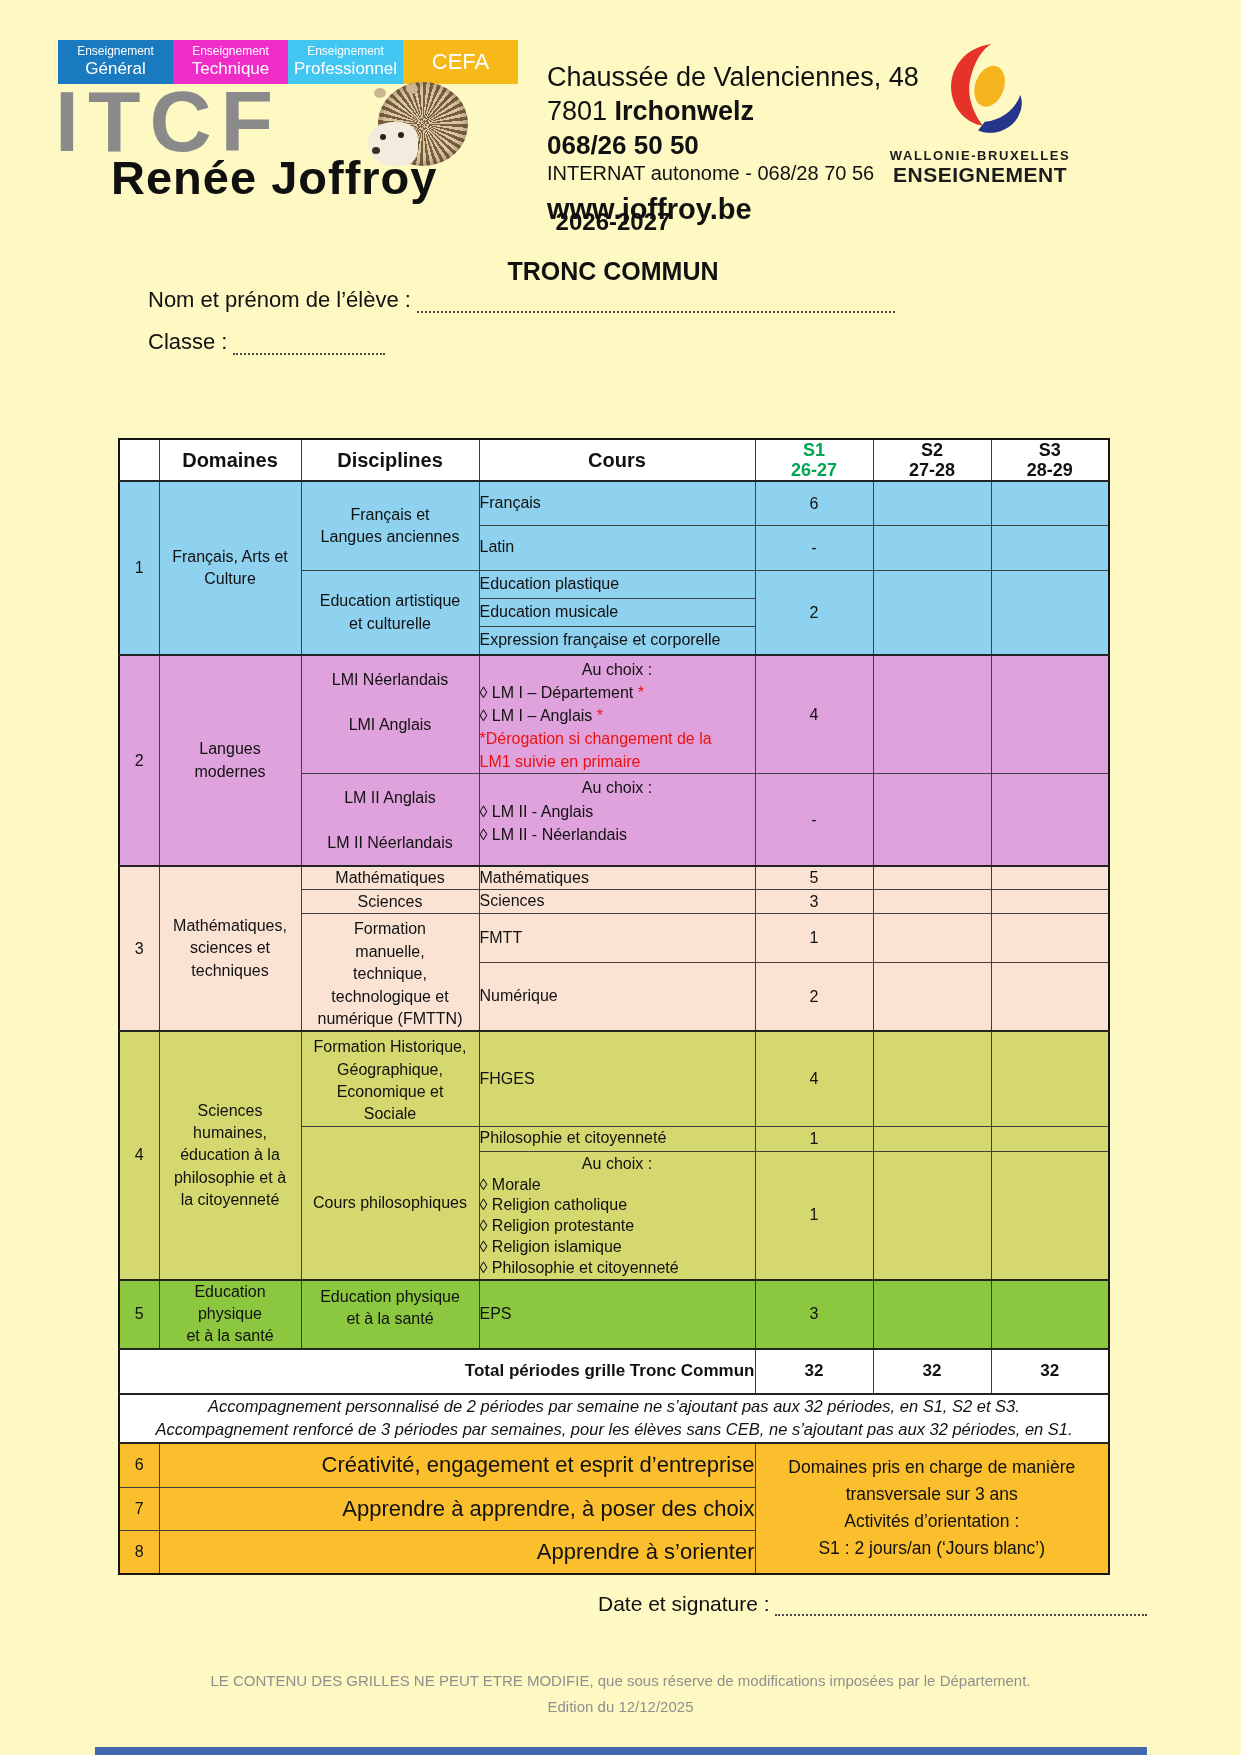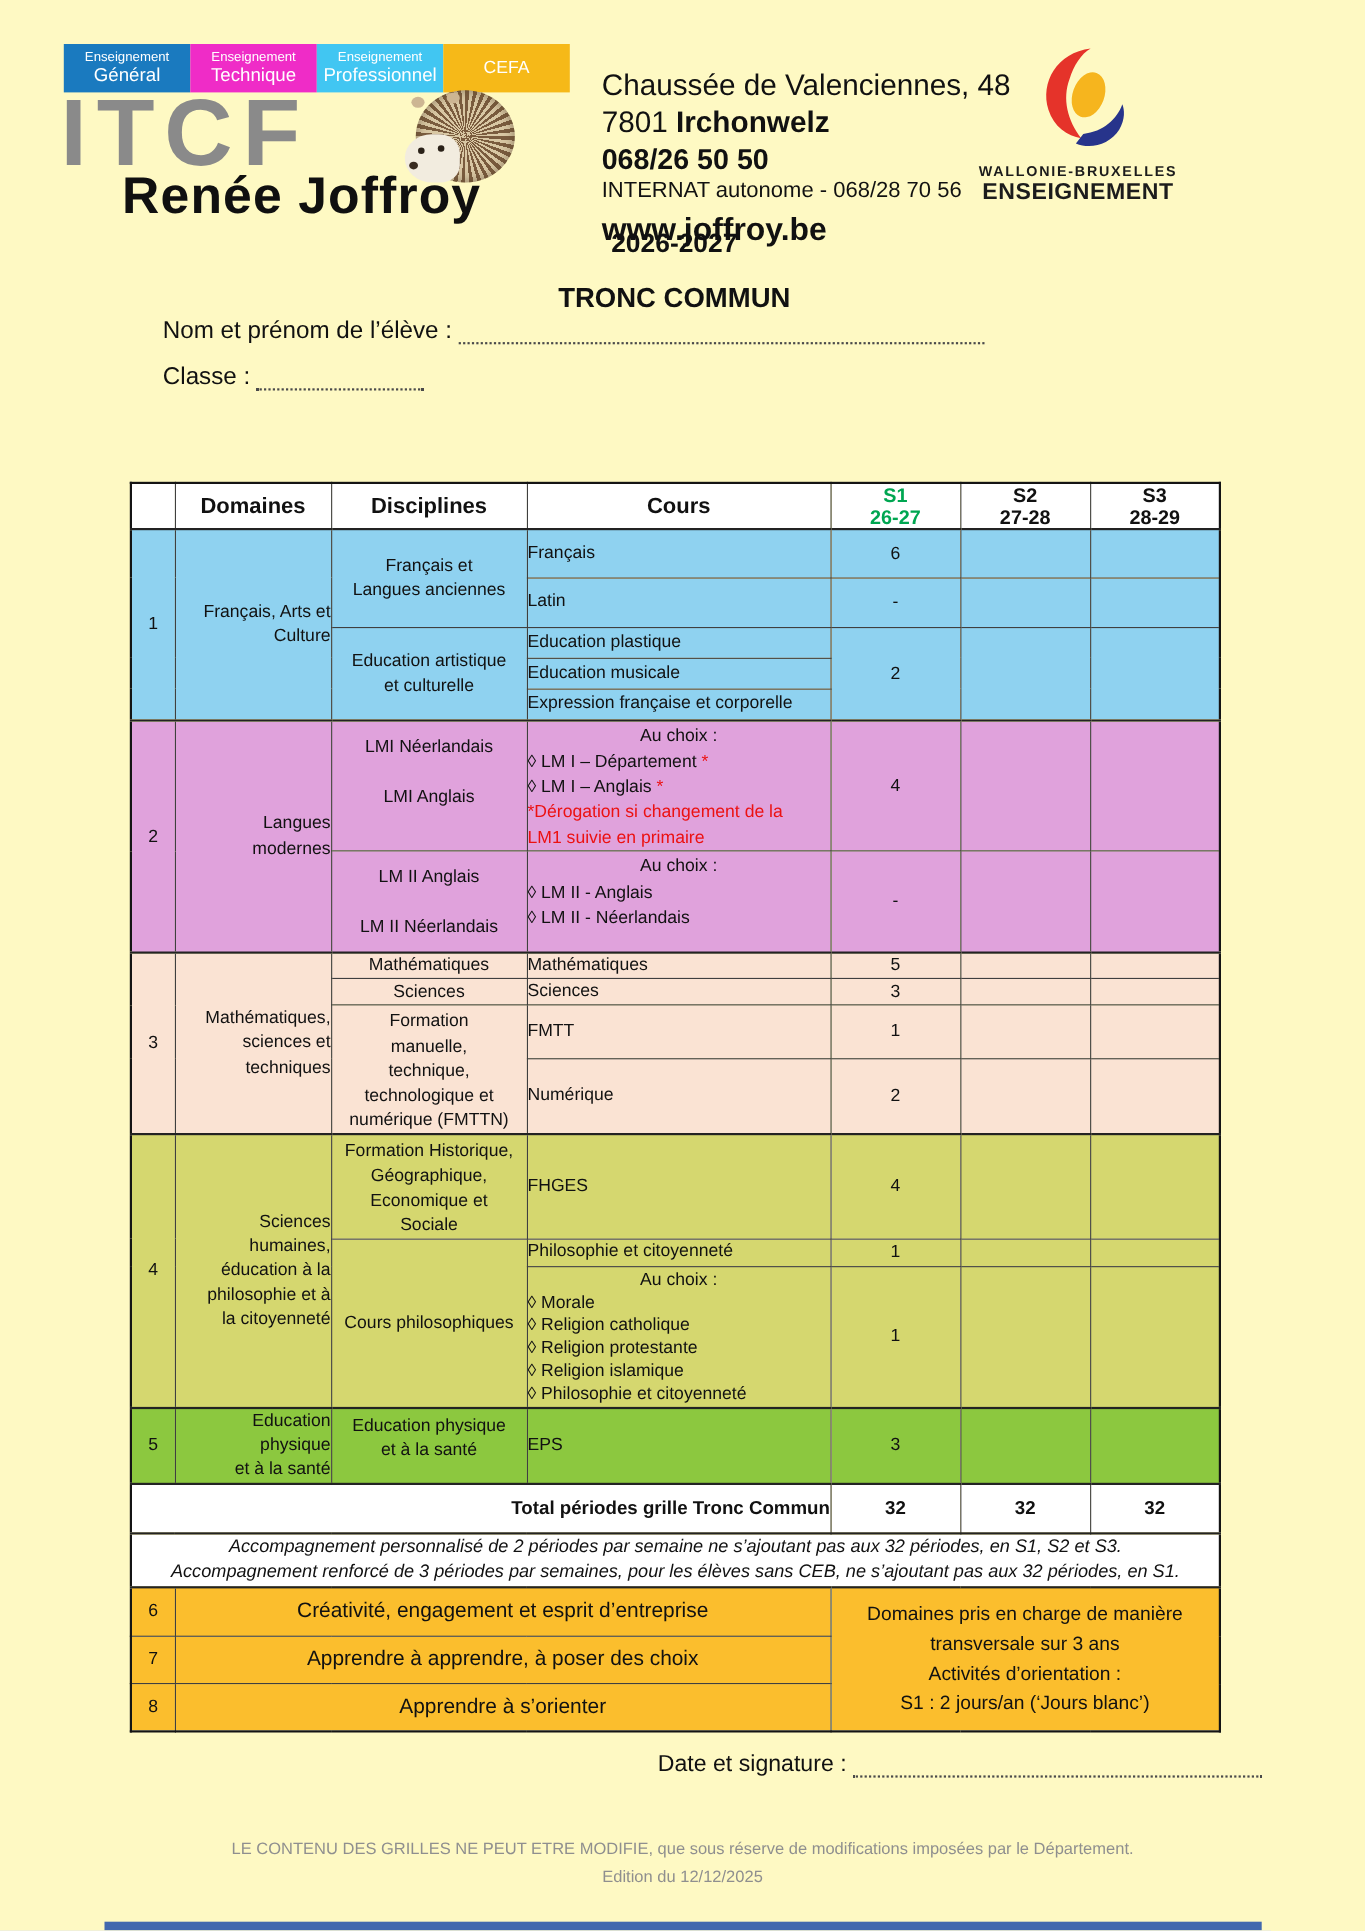--- a/index.html
+++ b/index.html
@@ -7,21 +7,21 @@
         font-family:"Liberation Sans", sans-serif;color:#111;overflow:hidden;}
   .pre{white-space:pre-line;}
   .red{color:#ec1111;}
   .bold{font-weight:bold;}
 
   
   .bands{position:absolute;left:58px;top:40px;display:flex;}
   .band{width:115px;height:44px;color:#fff;text-align:center;display:flex;flex-direction:column;justify-content:center;line-height:1.15;}
   .band .b-top{font-size:12px;}
   .band .b-bottom{font-size:17px;}
-  .band.cefa{justify-content:center;font-size:16px;}
+  .band.cefa{justify-content:center;font-size:22px;}
   .itcf{position:absolute;left:55px;top:78px;font-size:86px;font-weight:bold;color:#8a8a8a;letter-spacing:9px;line-height:1;}
   .school-name{position:absolute;left:111px;top:150px;font-size:47px;font-weight:bold;color:#101010;letter-spacing:1px;}
   .hedgehog{position:absolute;left:364px;top:82px;width:106px;height:88px;}
   .hh-body{position:absolute;right:2px;top:0;width:90px;height:84px;border-radius:50%;
      background:repeating-conic-gradient(#7a5c3e 0deg 5deg,#d8c7a3 5deg 10deg);
      box-shadow:inset 0 0 10px rgba(90,70,45,.6);}
   .hh-face{position:absolute;left:4px;bottom:4px;width:50px;height:44px;background:#f2ecdf;
      border-radius:58% 45% 42% 60%;}
   .hh-eye{position:absolute;width:6px;height:6px;border-radius:50%;background:#2a2118;}
   .hh-eye.e1{left:16px;bottom:30px;}
@@ -69,33 +69,33 @@
   .sec-olive td{background:#D5D76F;}
   .sec-green td{background:#8CC83F;}
   .sec-orange td{background:#FBBE2D;}
   .totalrow td, .notesrow td{background:#fff;}
 
   .h40{height:40px;} .h44{height:44px;} .h45{height:45px;} .h28{height:28px;} .h29{height:29px;}
   .h116{height:116px;} .h92{height:92px;} .h23{height:23px;} .h24{height:24px;} .h48{height:48px;}
   .h68{height:68px;} .h25{height:25px;} .h125{height:125px;} .h47{height:47px;} .h43{height:43px;}
 
   .c-num{text-align:center;vertical-align:top;padding-top:4px;font-size:16px;}
-  .c-dom{text-align:right;vertical-align:top;padding:4px 3px 0 7px;line-height:1.4;}
+  .c-dom{text-align:center;vertical-align:top;padding:4px 3px 0 7px;line-height:1.4;}
   .c-disc{text-align:center;padding-left:8px;line-height:1.4;padding-right:2px;}
   .c-disc.vt{vertical-align:top;padding-top:13px;}
   .c-cours{text-align:left;padding-left:8px;line-height:1.3;}
   .c-cours.vt{vertical-align:top;padding-top:2px;}
   .c-val{text-align:center;}
   .choice-title{text-align:center;}
   .lh145{line-height:1.44;}
   .lh130{line-height:1.3;}
   .total-label{text-align:right;font-weight:bold;font-size:17px;padding-right:8px;}
   .c-val.bold{font-size:17px;}
   .notes{text-align:center;font-style:italic;font-size:16.5px;line-height:1.42;padding-top:3px;vertical-align:top;}
-  .c-trans{text-align:center;vertical-align:top;padding:7px 0 0 11px;font-size:19px;}
+  .c-trans{text-align:right;vertical-align:top;padding:7px 0 0 11px;font-size:22px;}
   .c-panel{text-align:center;vertical-align:top;padding-top:18px;font-size:17.5px;line-height:1.55;}
 
   
   .signature{position:absolute;left:598px;top:1592px;font-size:21px;white-space:nowrap;}
   .signature .dots{display:inline-block;width:372px;border-bottom:2px dotted #4a4a4a;height:19px;vertical-align:bottom;margin-left:5px;}
   .footer1{position:absolute;left:0;top:1672px;width:1241px;text-align:center;color:#8f8f8f;font-size:15px;}
   .footer2{position:absolute;left:0;top:1698px;width:1241px;text-align:center;color:#8f8f8f;font-size:15px;}
   .bottom-bar{position:absolute;left:95px;top:1747px;width:1052px;height:8px;background:#4268ae;}
 </style>
 </head>

